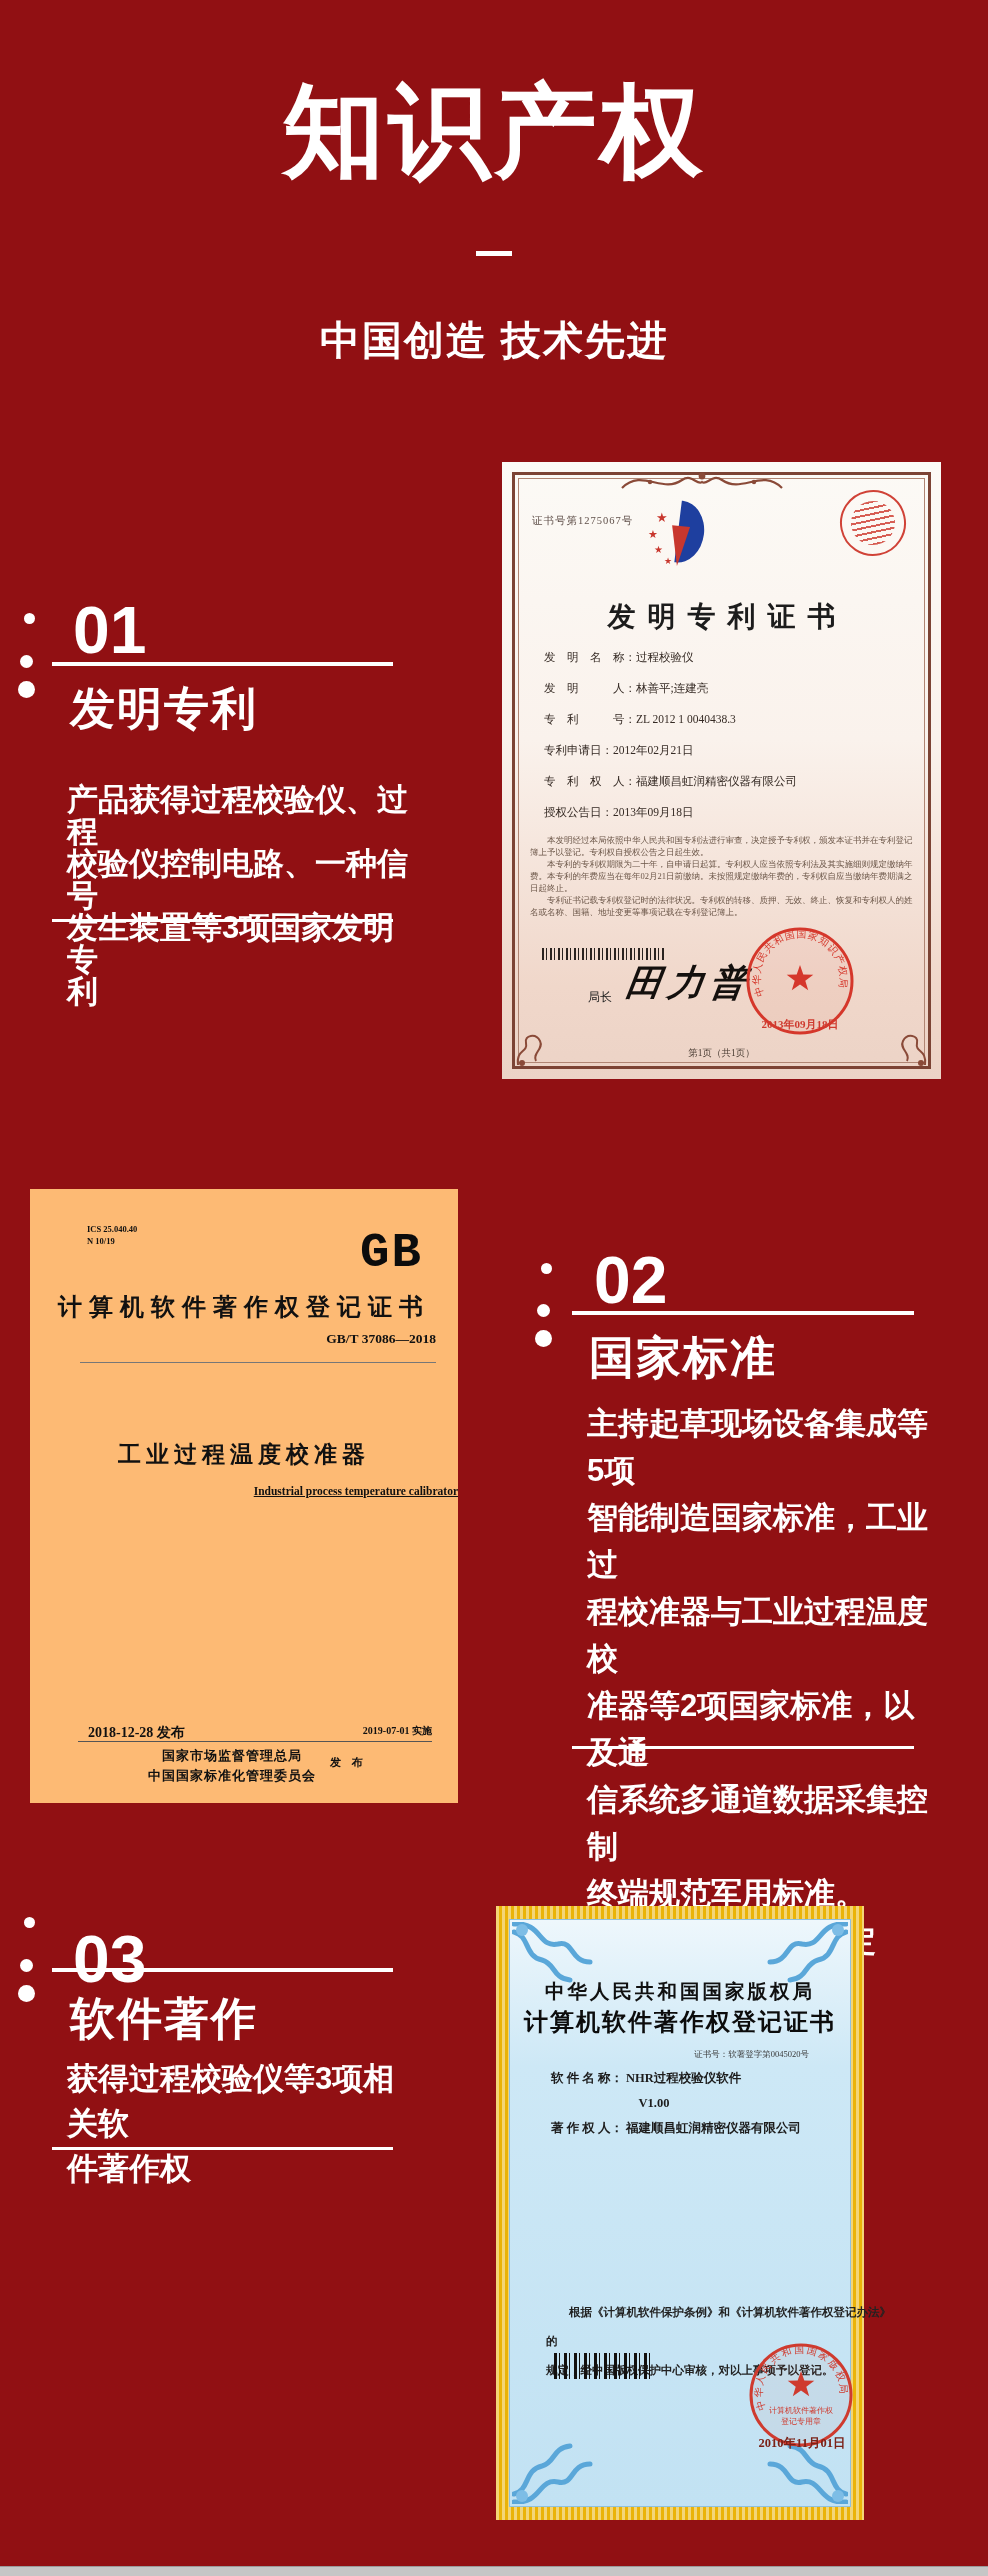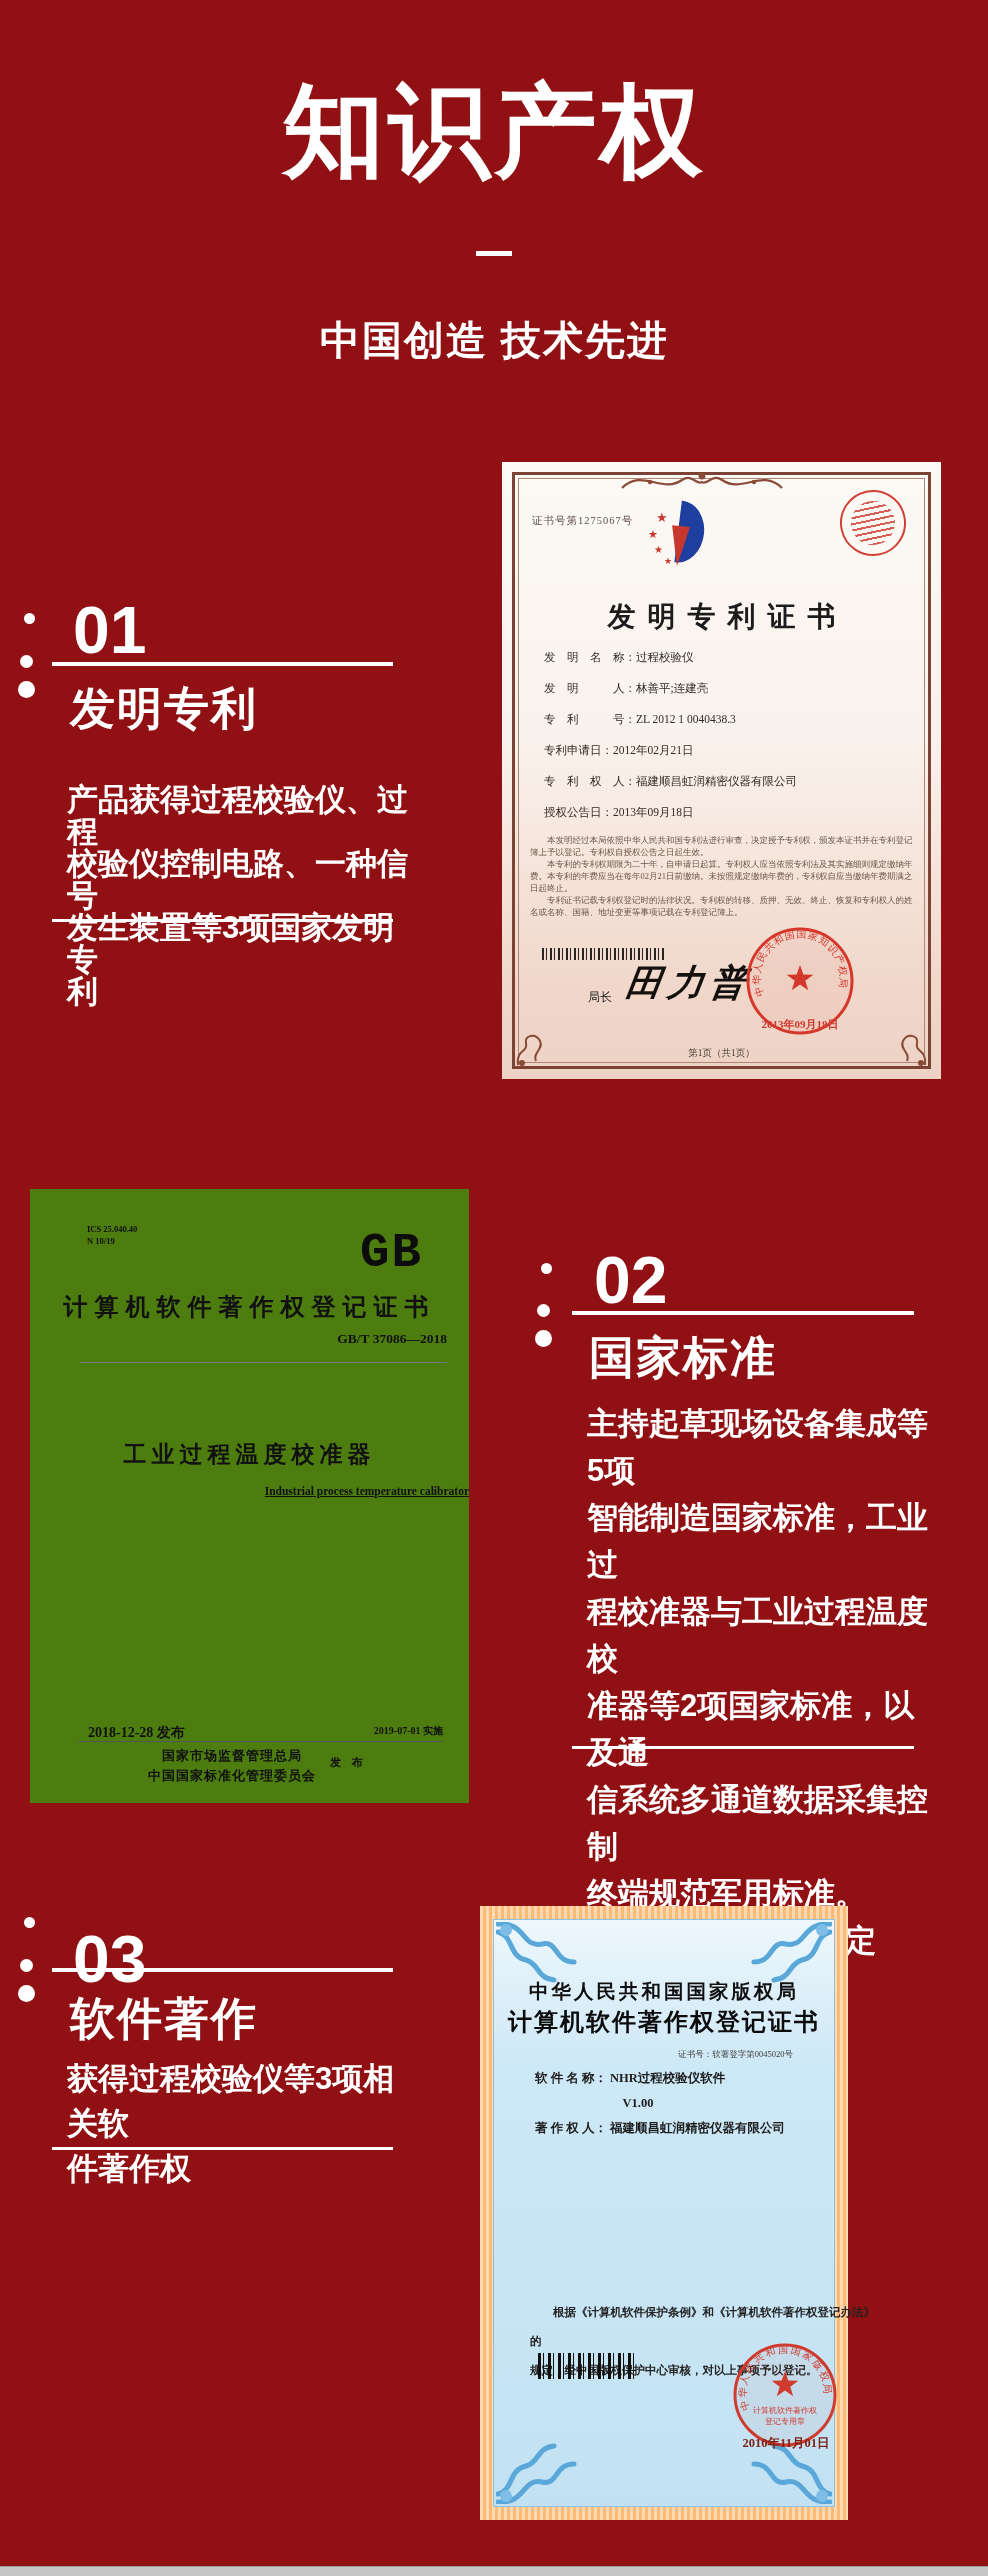--- a/index.html
+++ b/index.html
@@ -41,38 +41,38 @@
   .seal1-date{left:240px;top:555px;width:116px;text-align:center;font-size:11px;
               font-weight:bold;color:#cf3b2f;}
   .cert1-footer{left:0;right:0;top:585px;text-align:center;font-size:9.5px;color:#4a3c33;}
   .stamp1{left:338px;top:28px;width:62px;height:62px;border:2px solid #d04237;border-radius:50%;
           transform:rotate(-12deg);}
   .stamp1 .stamp-lines{position:absolute;inset:9px;border-radius:50%;
           background:repeating-linear-gradient(0deg,rgba(208,66,55,.85) 0 2px,transparent 2px 6px);}
   .flourish1{left:115px;top:4px;}
   .curl{bottom:10px;}
   
-  .gbdoc{left:30px;top:1189px;width:428px;height:614px;background:#4d7c0f;
-         font-family:"Liberation Serif","DejaVu Serif",serif;color:#111;padding-left:11px;}
+  .gbdoc{left:30px;top:1189px;width:428px;height:614px;background:#fdba74;
+         font-family:"Liberation Serif","DejaVu Serif",serif;color:#111;}
   .gb-ics{left:57px;top:34px;font-size:8.5px;font-weight:bold;line-height:12px;white-space:pre-line;}
   .gb-logo{left:293px;top:36px;font-size:49px;font-weight:900;letter-spacing:2px;color:#0c0c0c;
            font-family:Liberation Mono, monospace;margin-left:37px;}
   .gb-title{left:0;right:0;top:102px;text-align:center;font-size:24px;font-weight:bold;letter-spacing:7px;}
   .gb-stdno{right:22px;top:142px;font-size:13.5px;font-weight:bold;}
   .gb-rule1{left:50px;right:22px;top:173px;height:1px;background:#777;}
   .gb-doctitle{left:0;right:0;top:250px;text-align:center;font-size:23px;font-weight:bold;letter-spacing:5px;}
   .gb-doctitle-en{left:8px;right:0;top:296px;text-align:right;font-size:11.5px;font-weight:bold;text-decoration:underline;}
   .gb-issue{left:58px;top:535px;font-size:14px;font-weight:bold;}
   .gb-impl{right:26px;top:535px;font-size:10px;font-weight:bold;}
   .gb-rule2{left:48px;right:26px;top:552px;height:1px;background:#555;}
   .gb-issuer{left:118px;top:557px;font-size:13px;font-weight:bold;letter-spacing:1px;
              line-height:20px;white-space:pre-line;text-align:center;}
   .gb-publish{left:300px;top:566px;font-size:11px;font-weight:bold;letter-spacing:4px;}
   
-  .cert3{left:480px;top:1906px;width:368px;height:614px;background:#fdba74;
+  .cert3{left:496px;top:1906px;width:368px;height:614px;background:#eab308;
          font-family:"Liberation Serif","DejaVu Serif",serif;}
   .cert3-frame{position:absolute;inset:0;
          background-image:repeating-linear-gradient(90deg,rgba(255,255,255,.45) 0 3px,transparent 3px 6px);}
   .cert3-paper{position:absolute;inset:13px;border:1px solid #8fc0dd;
          background:linear-gradient(180deg,#eef7fc 0%,#cde8f6 25%,#c2e2f3 100%);}
   .c3corner{width:84px;height:62px;}
   .c3corner svg{display:block;}
   .cert3-authority{left:0;right:0;top:72px;text-align:center;font-size:19.5px;font-weight:bold;
                    letter-spacing:3px;color:#101010;}
   .cert3-title{left:0;right:0;top:100px;text-align:center;font-size:24px;font-weight:bold;

